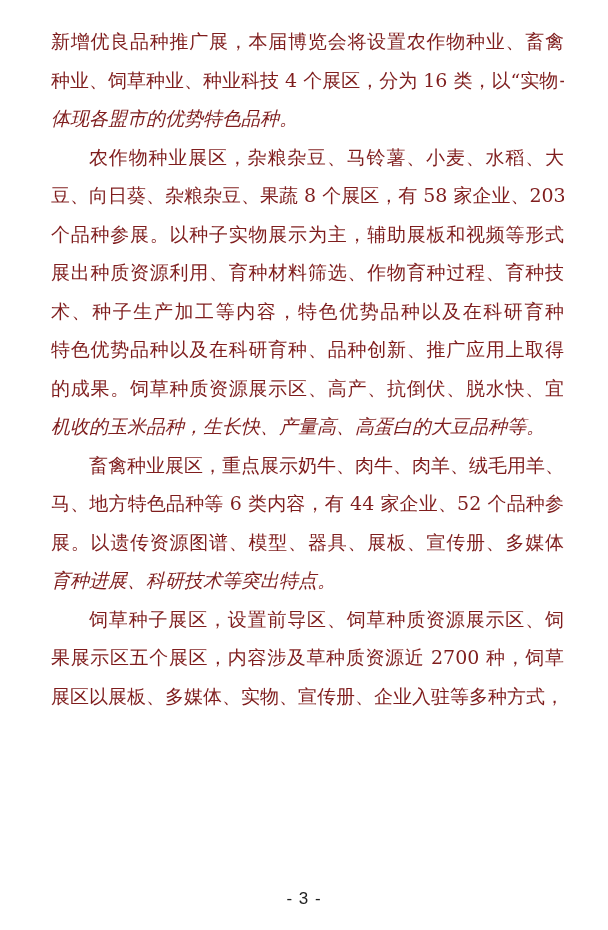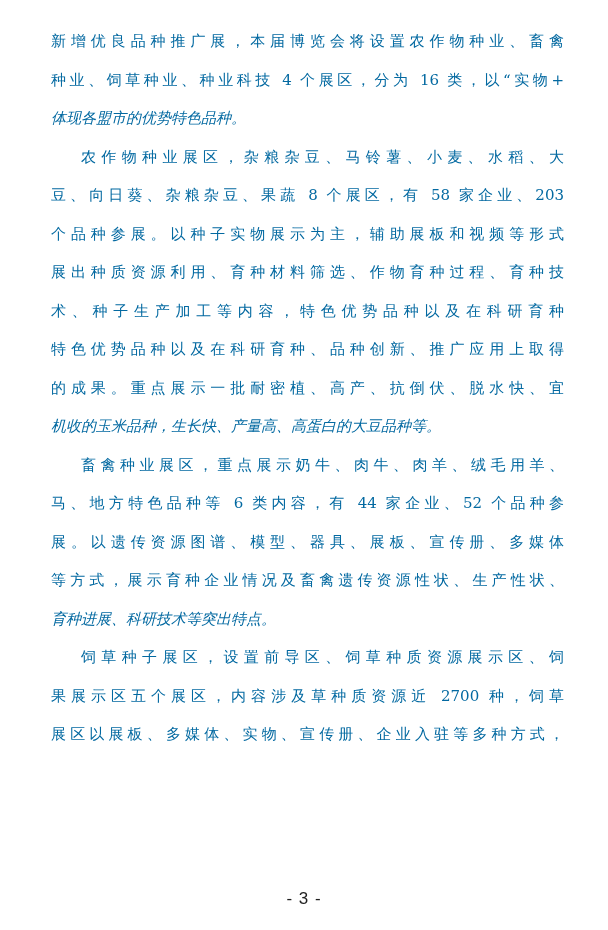--- a/index.html
+++ b/index.html
@@ -21,22 +21,22 @@
     top: 22px;
     width: 513px;
   }
   .para {
     margin: 0;
     padding: 0;
   }
   .line {
     height: 38.5px;
     line-height: 38.5px;
-    font-size: 15px;
-    color: #0369a1;
+    font-size: 19px;
+    color: #7f1d1d;
     text-align: justify;
     text-align-last: justify;
     overflow: hidden;
     white-space: nowrap;
   }
   .line.end {
     text-align-last: left;
     font-style: italic;
   }
   .line.indent {
@@ -68,29 +68,28 @@
       <div class="line end">体现各盟市的优势特色品种。</div>
     </div>
 
     <div class="para">
       <div class="line indent">农作物种业展区，杂粮杂豆、马铃薯、小麦、水稻、大</div>
       <div class="line">豆、向日葵、杂粮杂豆、果蔬 8 个展区，有 58 家企业、203</div>
       <div class="line">个品种参展。以种子实物展示为主，辅助展板和视频等形式</div>
       <div class="line">展出种质资源利用、育种材料筛选、作物育种过程、育种技</div>
       <div class="line">术、种子生产加工等内容，特色优势品种以及在科研育种</div>
       <div class="line">特色优势品种以及在科研育种、品种创新、推广应用上取得</div>
-      <div class="line">的成果。重点展示一批耐密植、高产、抗倒伏、脱水快、宜</div>
+      <div class="line">的成果。饲草种质资源展示区、高产、抗倒伏、脱水快、宜</div>
       <div class="line end">机收的玉米品种，生长快、产量高、高蛋白的大豆品种等。</div>
     </div>
 
     <div class="para">
       <div class="line indent">畜禽种业展区，重点展示奶牛、肉牛、肉羊、绒毛用羊、</div>
       <div class="line">马、地方特色品种等 6 类内容，有 44 家企业、52 个品种参</div>
       <div class="line">展。以遗传资源图谱、模型、器具、展板、宣传册、多媒体</div>
-      <div class="line">等方式，展示育种企业情况及畜禽遗传资源性状、生产性状、</div>
       <div class="line end">育种进展、科研技术等突出特点。</div>
     </div>
 
     <div class="para">
       <div class="line indent">饲草种子展区，设置前导区、饲草种质资源展示区、饲</div>
       <div class="line">果展示区五个展区，内容涉及草种质资源近 2700 种，饲草</div>
       <div class="line">展区以展板、多媒体、实物、宣传册、企业入驻等多种方式，</div>
     </div>
 
   </div>

